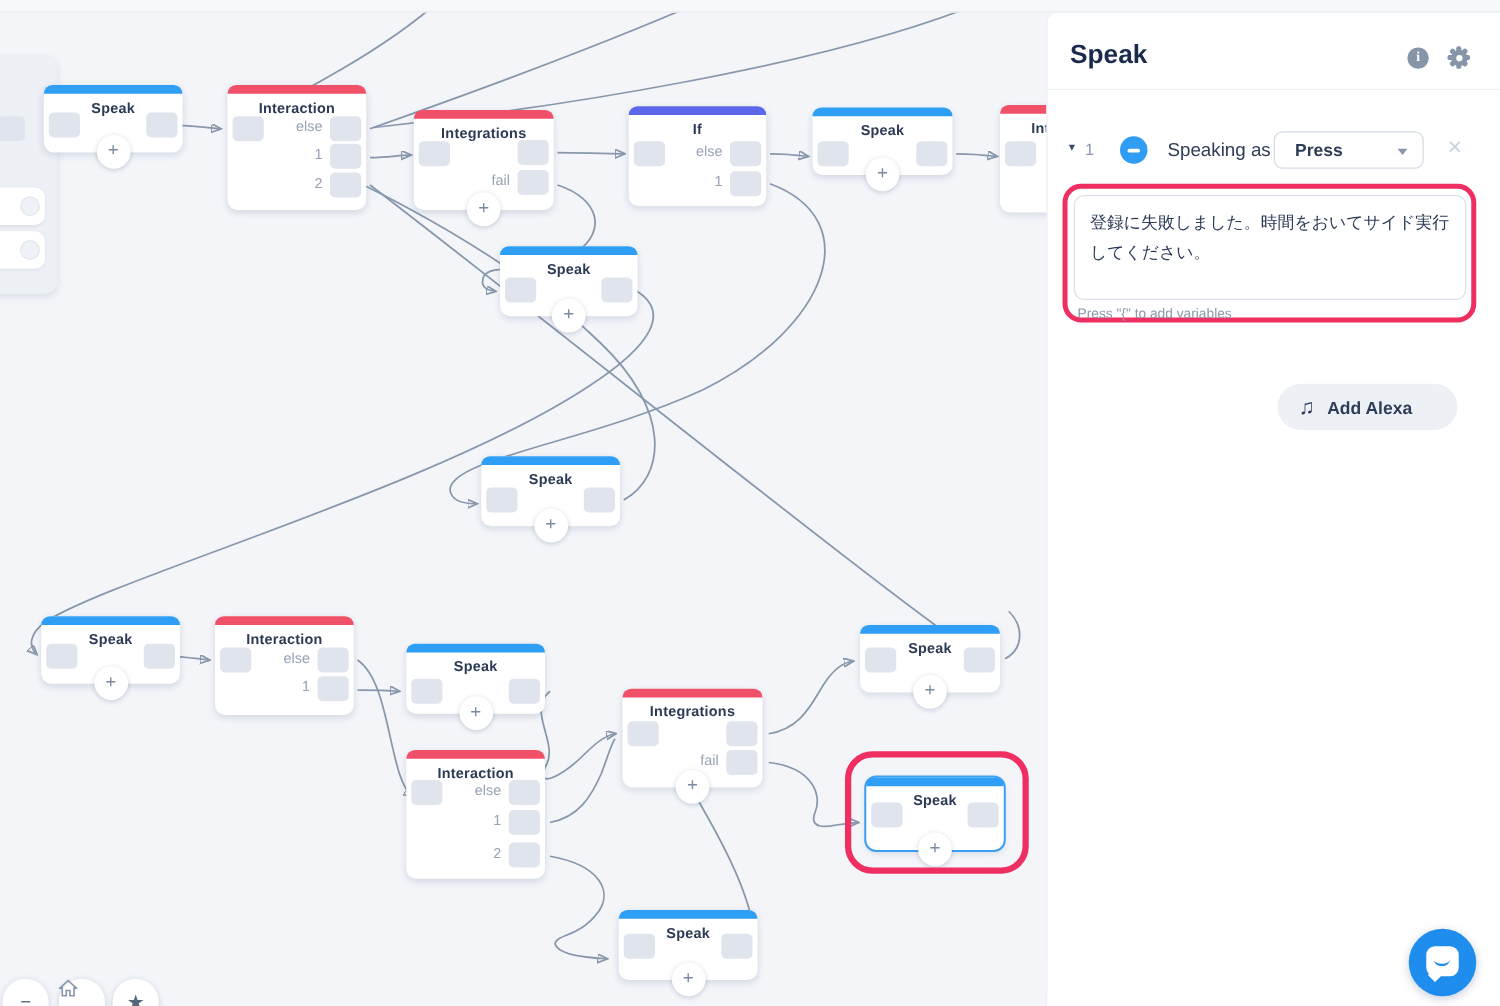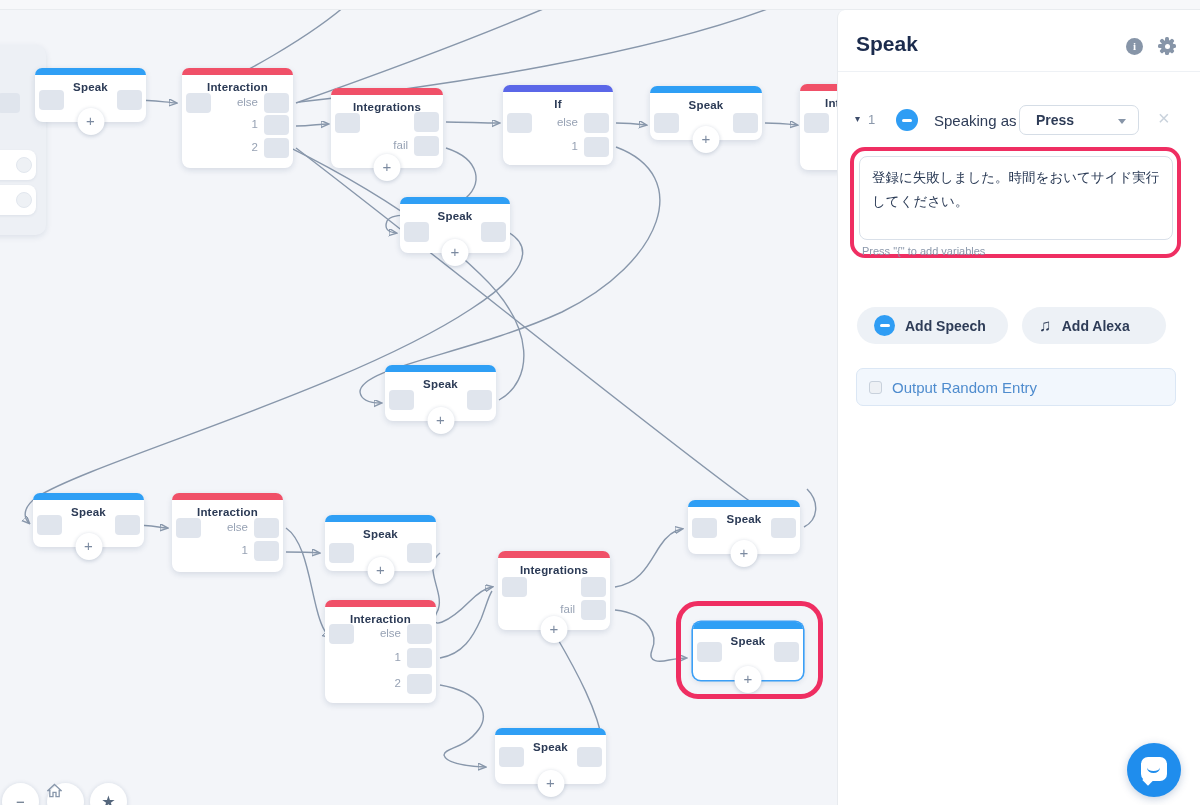--- a/index.html
+++ b/index.html
@@ -298,30 +298,22 @@
       <span class="ddtext">Press</span>
       <span class="ddcaret"></span>
     </div>
     <span class="close">×</span>
   </div>
 
   <div class="panelpink"></div>
   <textarea class="ta" spellcheck="false" style="">登録に失敗しました。時間をおいてサイド実行してください。</textarea>
   <div class="hint">Press "{" to add variables</div>
 
-  <div class="pillbtn btn-speech">
-    <span class="bub"></span>
-    <span>Add Speech</span>
-  </div>
   <div class="pillbtn btn-audio">
     <span class="note">♫</span>
     <span>Add Alexa</span>
   </div>
 
-  <div class="randbox">
-    <span class="cb"></span>
-    <span class="randlabel">Output Random Entry</span>
-  </div>
 </div>
 
 <div class="intercom">
   <div class="ibubble"></div>
 </div>
 
 </body></html>

